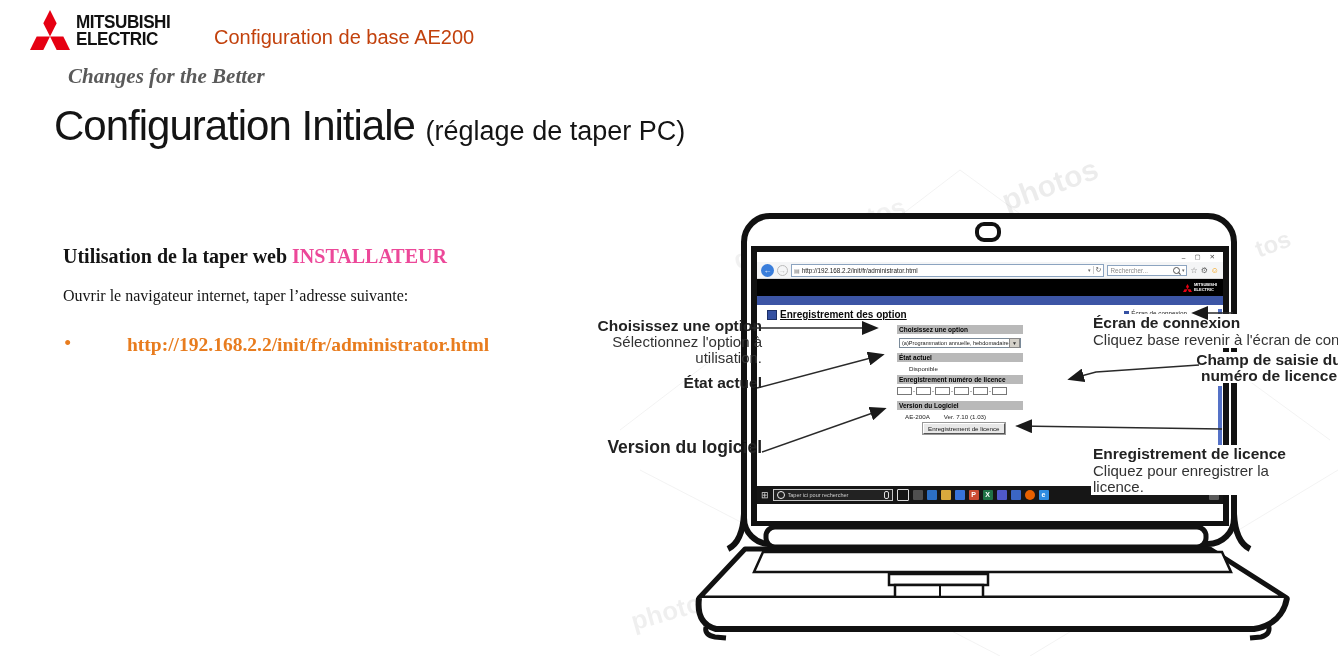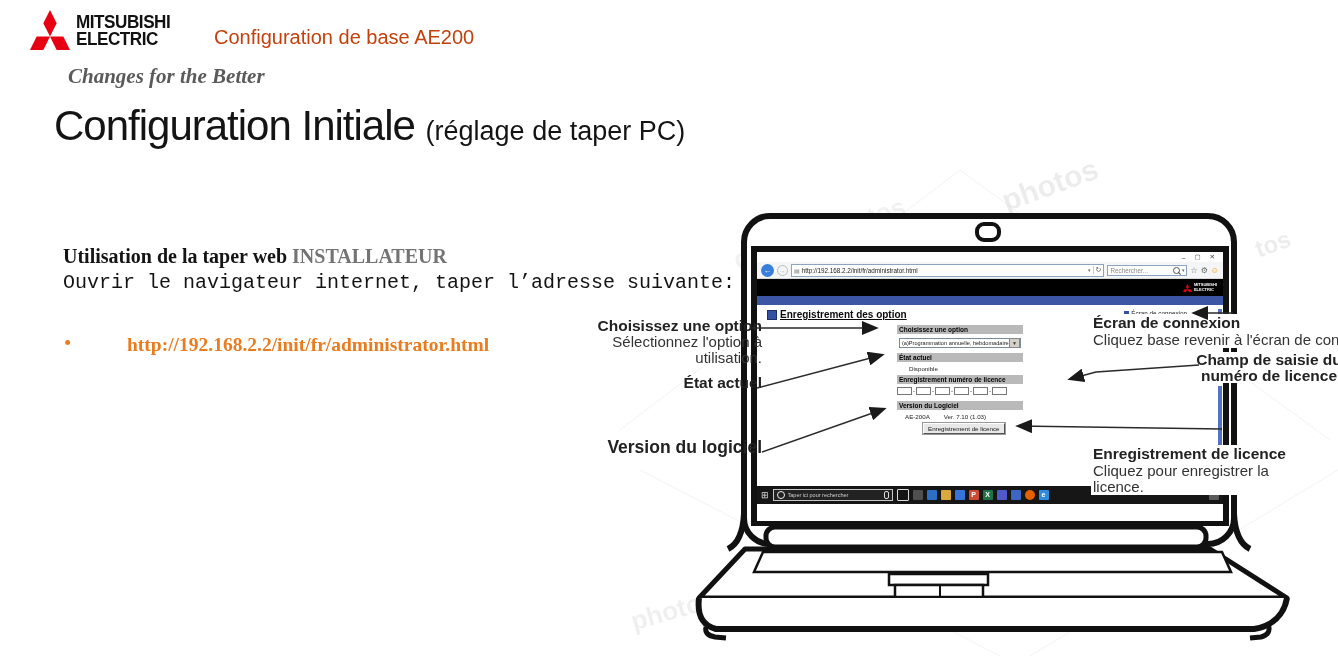--- a/index.html
+++ b/index.html
@@ -20,22 +20,22 @@
            font-size:21px;color:#5a5a5a;z-index:2;margin-left:48px;}
   #doc-title{left:214px;top:26px;font-size:20px;color:#c2410c;z-index:2;}
 
   
   #page-title{left:54px;top:102px;font-size:42px;color:#141414;letter-spacing:-1px;z-index:2;}
   #page-title .sub{font-size:27px;letter-spacing:0;}
 
   
   .serif{font-family:"Liberation Serif",serif;color:#141414;}
   #intro-heading{left:63px;top:245px;font-size:20px;font-weight:bold;z-index:2;}
-  #intro-heading .hl{color:#737373;text-align:center;}
-  #intro-line{left:63px;top:271px;font-size:20px;z-index:2;font-family:Liberation Mono, monospace;}
+  #intro-heading .hl{color:#ec4899;text-align:center;}
+  #intro-line{left:63px;top:287px;font-size:16px;z-index:2;}
   #url-bullet{left:64px;top:331px;font-size:21px;color:#e87c1e;z-index:2;}
   #url-text{left:127px;top:334px;font-size:19.5px;font-weight:bold;color:#e87c1e;z-index:2;}
 
   
   .lc{left:520px;width:242px;text-align:right;z-index:3;color:#222;}
   .lc-t{font-weight:bold;font-size:15.5px;}
   .lc-d{font-size:15px;line-height:16px;color:#333;}
   .rc{z-index:3;background:#fff;color:#222;padding:0 2px;}
   .rc-t{font-weight:bold;font-size:15.5px;white-space:nowrap;}
   .rc-d{font-size:15px;line-height:16px;color:#333;}

